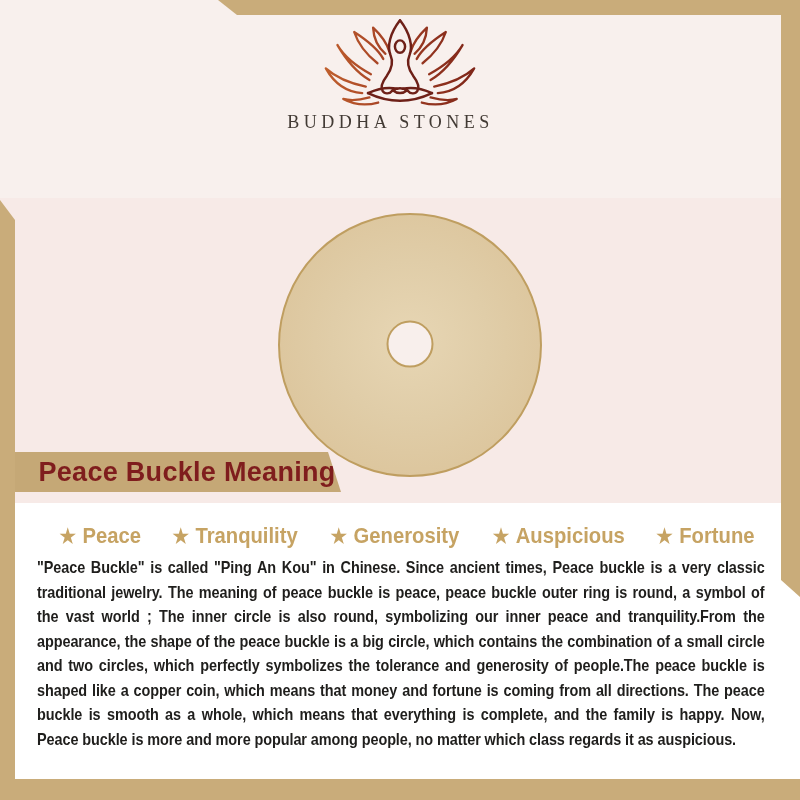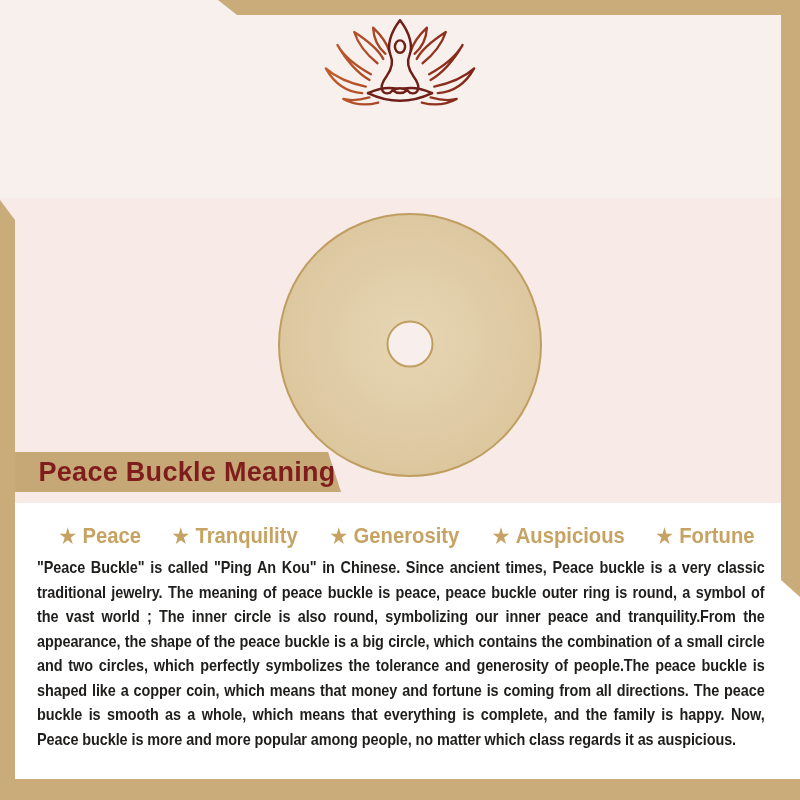--- a/index.html
+++ b/index.html
@@ -97,20 +97,21 @@
       <path d="M110,6 C96,24 92,42 97,54 C101,63 99,72 92,82 C86,90 83,98 86,103 C89,108 96,107 99,103"></path>
       <path d="M110,6 C124,24 128,42 123,54 C119,63 121,72 128,82 C134,90 137,98 134,103 C131,108 124,107 121,103"></path>
       <ellipse cx="110" cy="42" rx="7" ry="8.5"></ellipse>
       <path d="M66,106 Q88,96 106,100"></path>
       <path d="M154,106 Q132,96 114,100"></path>
       <path d="M66,106 Q110,127 154,106"></path>
       <path d="M100,102 Q110,110 120,102 Q110,97 100,102"></path>
     </g>
   </svg>
 
+  <div class="brand-name">BUDDHA STONES</div>
 
 
   <div class="disc">
     <div class="disc-hole"></div>
   </div>
 
   <div class="banner">
     <span class="banner-label">Peace Buckle Meaning</span>
   </div>
 

